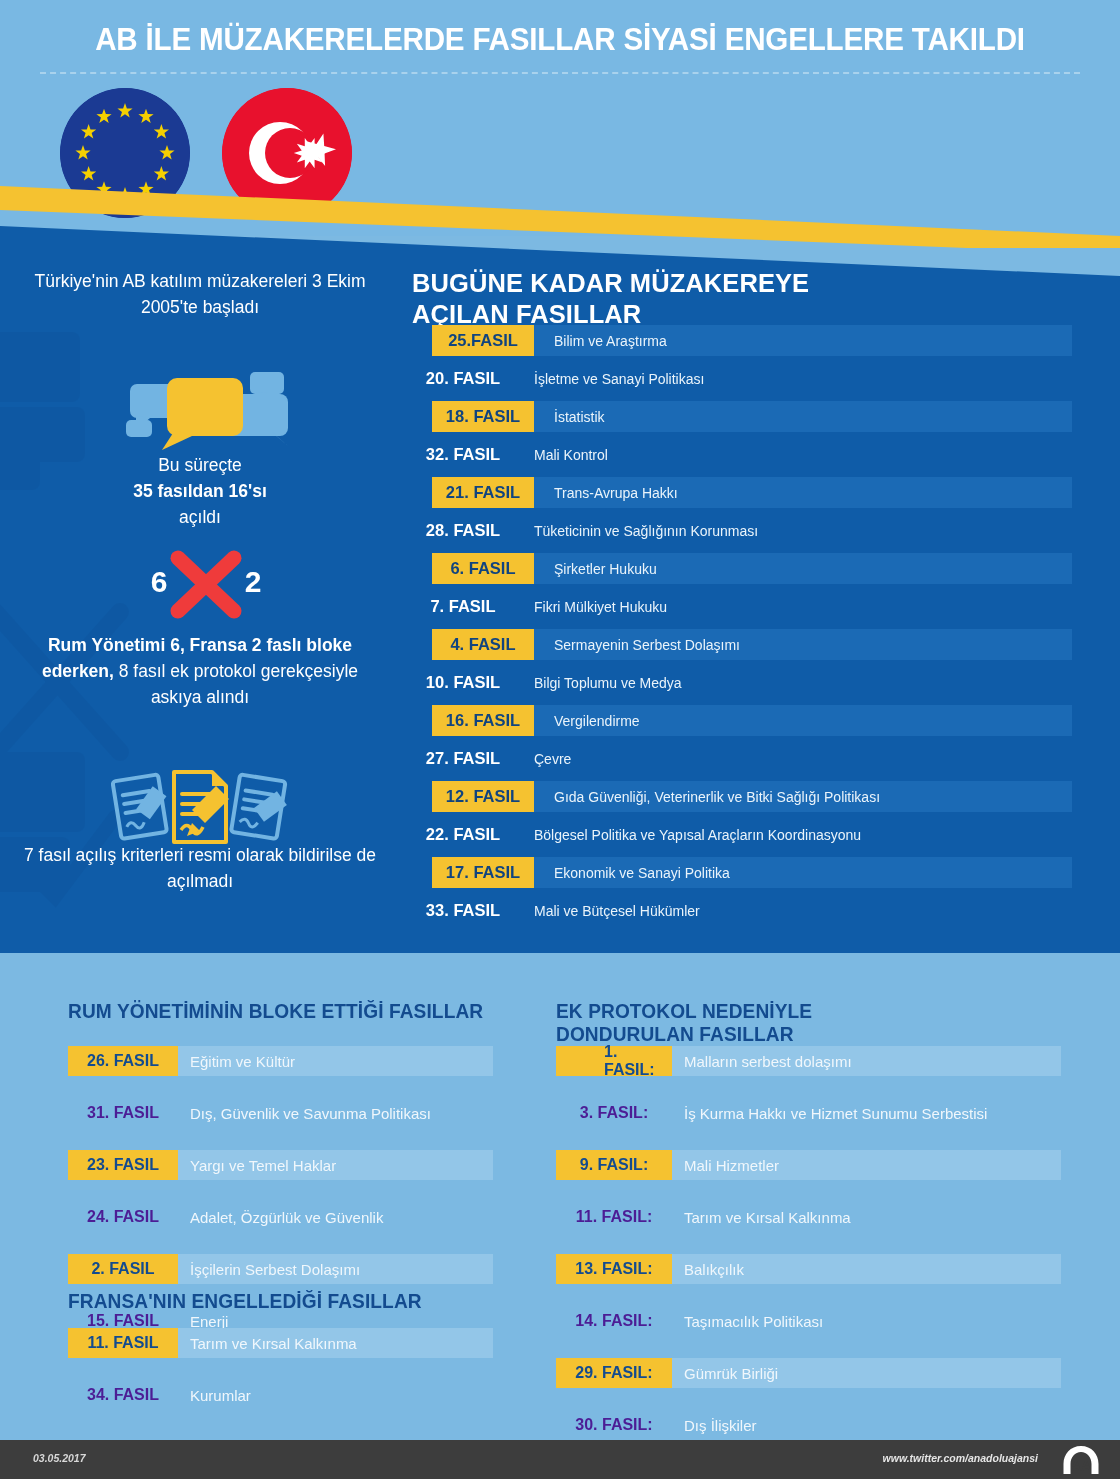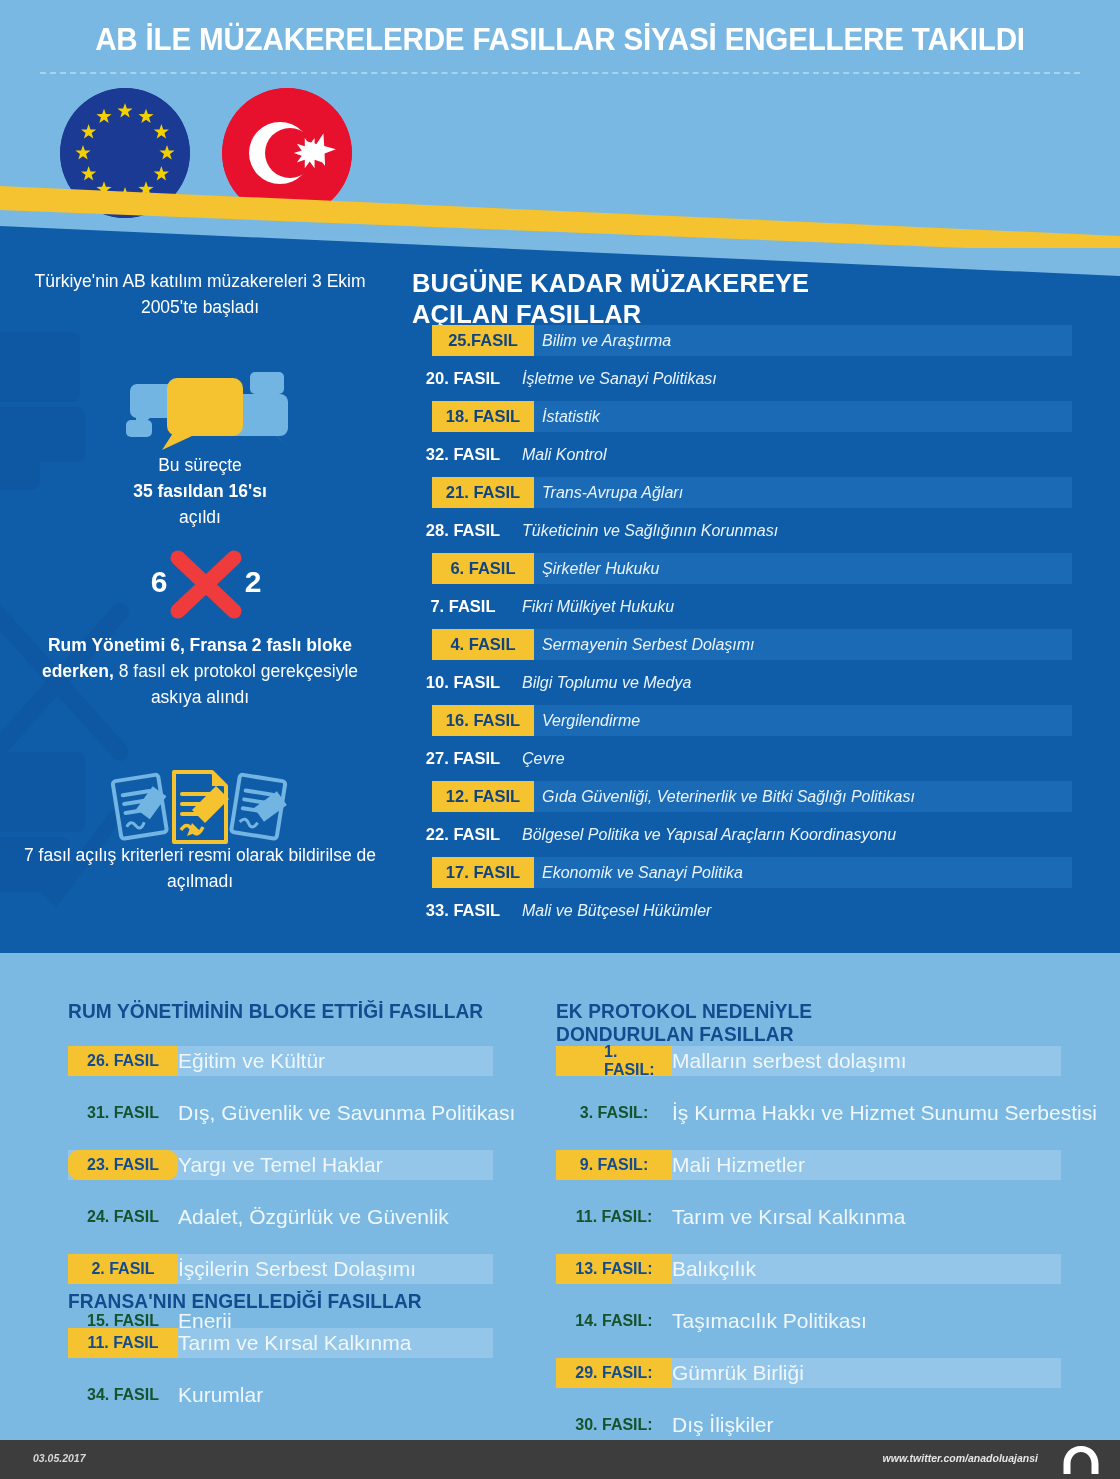--- a/index.html
+++ b/index.html
@@ -89,46 +89,45 @@
     display:flex; align-items:center;
   }
   .row.alt { background:#1b6ab5;margin-left:20px; }
   .row .chap {
     width:102px; height:31px; flex:0 0 102px;
     display:flex; align-items:center; justify-content:center;
     font-size:16.5px; font-weight:bold; color:#ffffff;
   }
   .row.alt .chap { background:#f5c230; color:#11447f; }
   .row .name {
-    padding-left:8px; font-size:16px; color:#eaf4fb;
+    padding-left:20px; font-size:14px; color:#eaf4fb;
     white-space:nowrap;
-    font-style:italic;
   }
 
   
   .light-panel {
     position:absolute; left:0; top:953px; width:1120px; height:487px;
     background:#7cb9e2;
   }
   .sec-head {
     position:absolute; font-size:19.5px; font-weight:bold; color:#134b8f;
     letter-spacing:.1px; transform:scaleX(0.98); transform-origin:left center;
   }
   .brows { position:absolute; }
   .brow {
     position:relative; height:30px; margin-bottom:22px;
     display:flex; align-items:center;
   }
   .brow.alt { background:#93c6e8; }
   .brow .chap {
     height:30px; display:flex; align-items:center; justify-content:center;
-    font-size:16px; font-weight:bold; color:#14532d;
+    font-size:16px; font-weight:bold; color:#4c1d95;
   }
   .brow.alt .chap { background:#f5c230; color:#134b8f; }
-  .brow .name { font-size:21px; color:#f0f7fc; white-space:nowrap; }
+  .brow .name { padding-left:12px; font-size:15px; color:#f0f7fc; white-space:nowrap; }
 
   
   .footer {
     position:absolute; left:0; top:1440px; width:1120px; height:39px;
     background:#3d3d3d;
   }
   .footer-date {
     position:absolute; left:33px; top:12px;
     font-size:10.5px; color:#d8d8d8; font-style:italic; font-weight:bold;
   }
@@ -296,21 +295,21 @@
       <div class="row alt">
         <div class="chap">18. FASIL</div>
         <div class="name">İstatistik</div>
       </div>
       <div class="row">
         <div class="chap">32. FASIL</div>
         <div class="name">Mali Kontrol</div>
       </div>
       <div class="row alt">
         <div class="chap">21. FASIL</div>
-        <div class="name">Trans-Avrupa Ağları</div>
+        <div class="name">Trans-Avrupa Hakkı</div>
       </div>
       <div class="row">
         <div class="chap">28. FASIL</div>
         <div class="name">Tüketicinin ve Sağlığının Korunması</div>
       </div>
       <div class="row alt">
         <div class="chap">6. FASIL</div>
         <div class="name">Şirketler Hukuku</div>
       </div>
       <div class="row">
@@ -357,21 +356,21 @@
   <div class="brows" id="rum-rows" style="left:68px;top:1046px;width:425px;">
       <div class="brow alt">
         <div class="chap" style="width:110px;flex:0 0 110px;">26. FASIL</div>
         <div class="name">Eğitim ve Kültür</div>
       </div>
       <div class="brow">
         <div class="chap" style="width:110px;flex:0 0 110px;">31. FASIL</div>
         <div class="name">Dış, Güvenlik ve Savunma Politikası</div>
       </div>
       <div class="brow alt">
-        <div class="chap" style="width:110px;flex:0 0 110px;border-radius:11px;">23. FASIL</div>
+        <div class="chap" style="width:110px;flex:0 0 110px;">23. FASIL</div>
         <div class="name">Yargı ve Temel Haklar</div>
       </div>
       <div class="brow">
         <div class="chap" style="width:110px;flex:0 0 110px;">24. FASIL</div>
         <div class="name">Adalet, Özgürlük ve Güvenlik</div>
       </div>
       <div class="brow alt">
         <div class="chap" style="width:110px;flex:0 0 110px;">2. FASIL</div>
         <div class="name">İşçilerin Serbest Dolaşımı</div>
       </div>

